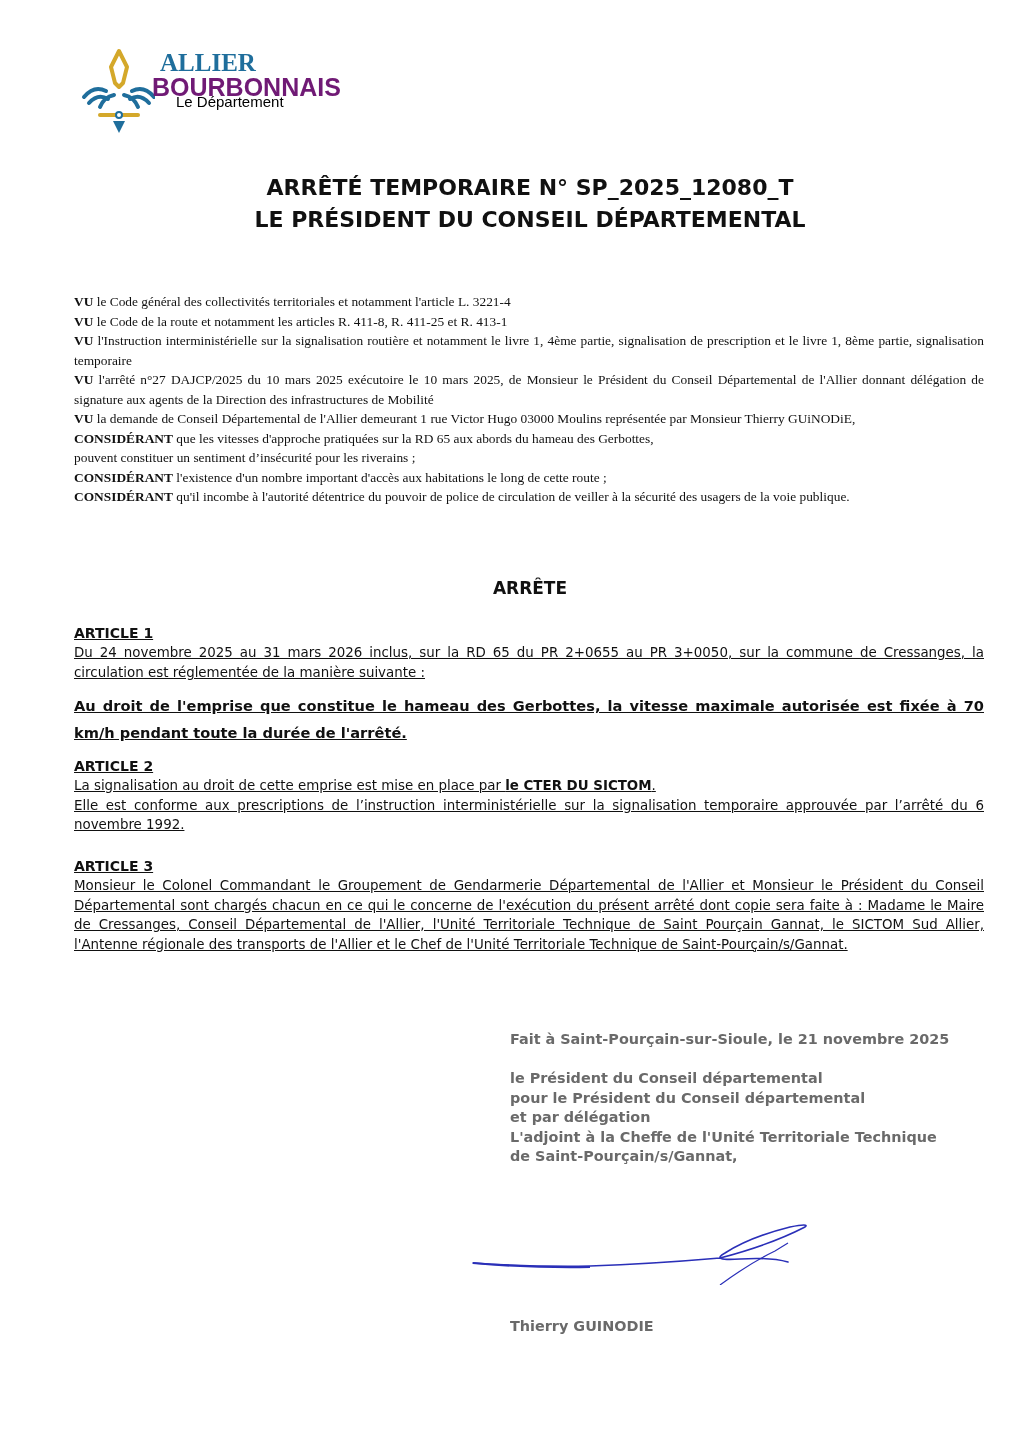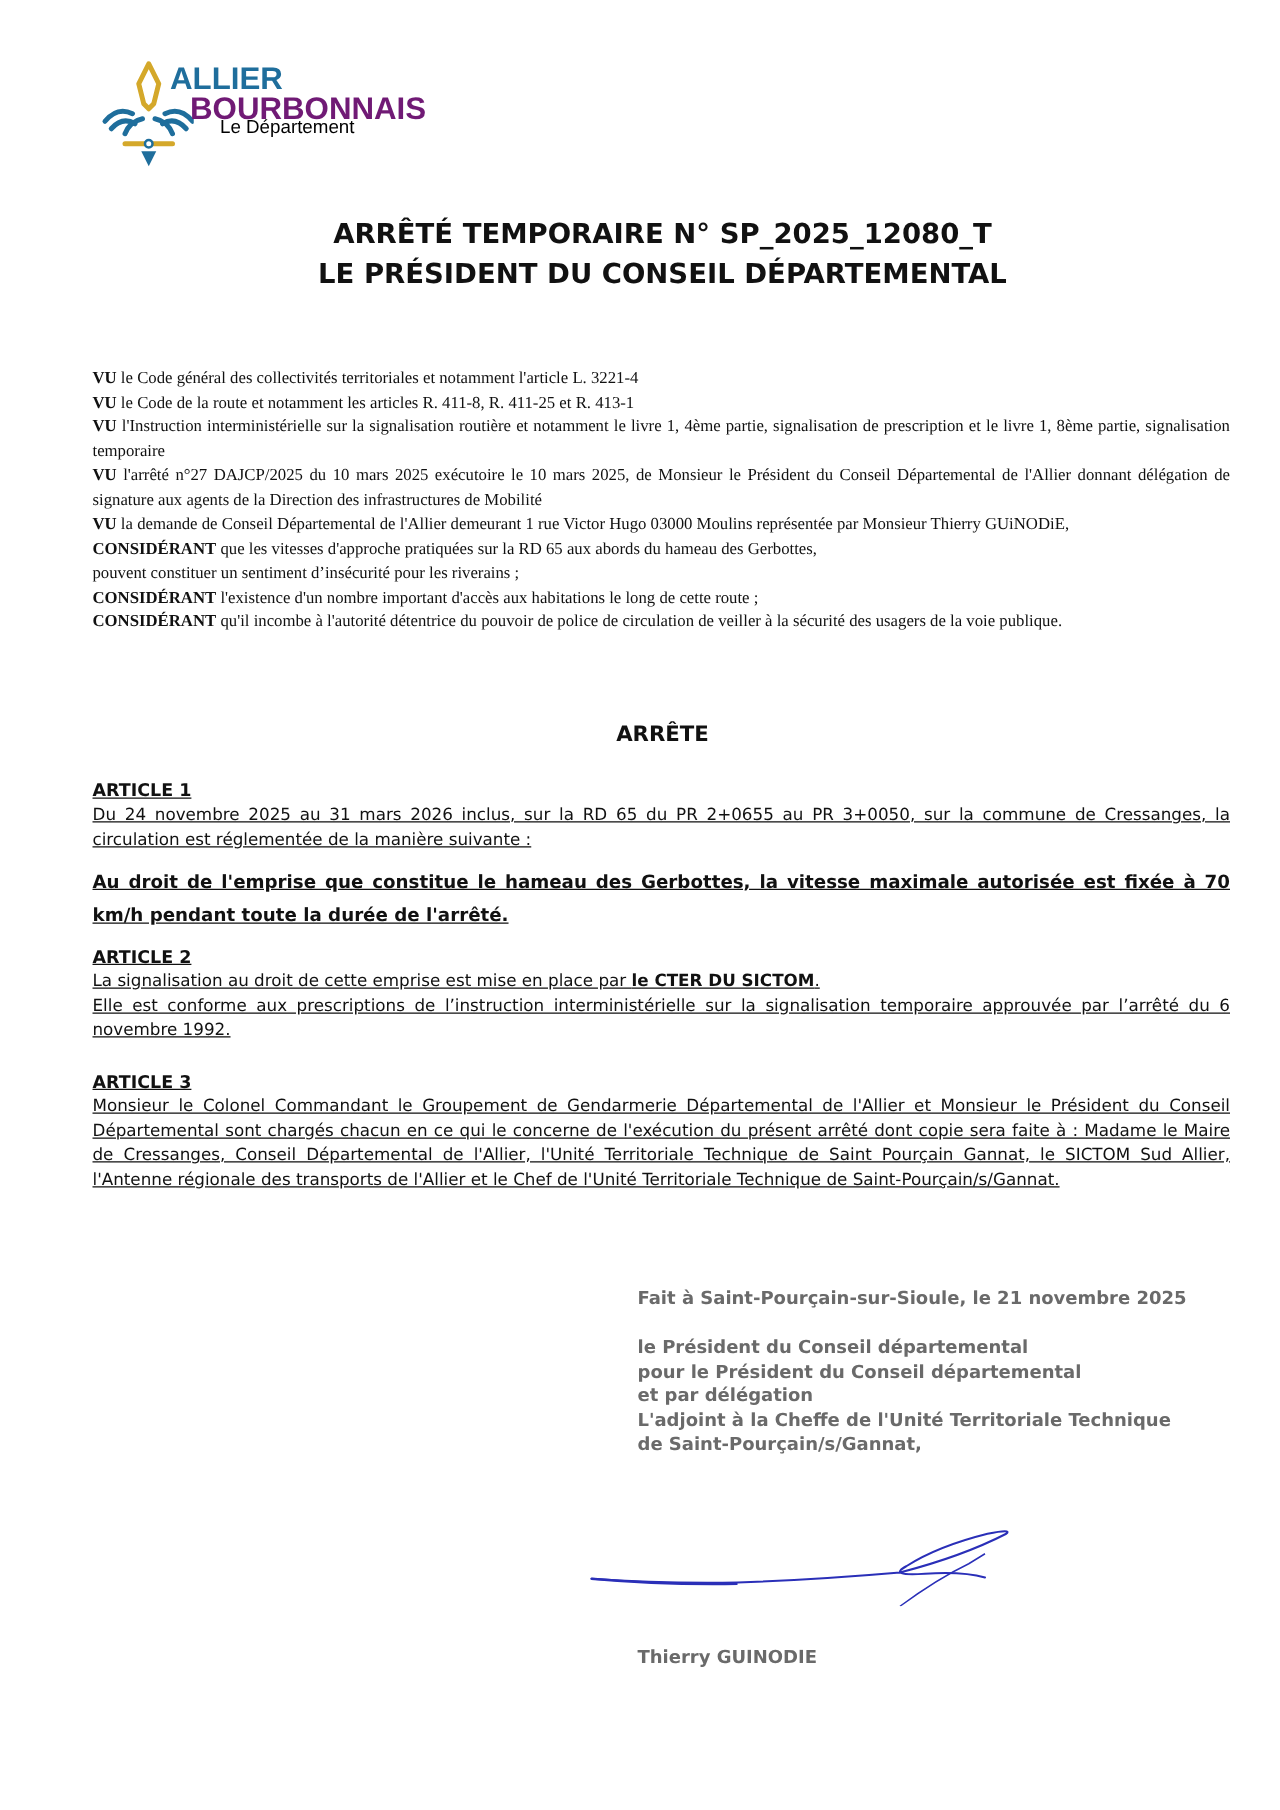--- a/index.html
+++ b/index.html
@@ -1,20 +1,20 @@
 <!DOCTYPE html>
 <html><head>
   <meta charset="utf-8">
   <style>
     html, body { margin: 0; padding: 0; background: #ffffff; }
     body { width: 1024px; height: 1448px; position: relative; overflow: hidden;
            font-family: "DejaVu Sans", sans-serif; color: #111; }
     .logo { position: absolute; left: 80px; top: 45px; width: 290px; height: 85px; }
     .logo svg { position: absolute; left: 0; top: 0; }
-    .logo .l1 { position: absolute; left: 56px; top: 5px; font-family: Liberation Sans, sans-serif;
+    .logo .l1 { position: absolute; left: 80px; top: 5px; font-family: Liberation Serif, serif;
                 font-weight: bold; font-size: 25px; color: #1f6e9c; letter-spacing: 0px; line-height: 26px; }
     .logo .l2 { position: absolute; left: 72px; top: 29px; font-family: "Liberation Sans", sans-serif;
                 font-weight: bold; font-size: 25px; color: #701a75; line-height: 26px; }
     .logo .l3 { position: absolute; left: 96px; top: 48px; font-family: "Liberation Sans", sans-serif;
                 font-size: 15px; color: #000000; line-height: 18px; }
 
     .title { position: absolute; left: 0; width: 1060px; text-align: center; top: 172px;
              font-family: "DejaVu Sans", sans-serif; font-weight: bold; font-size: 22px;
              line-height: 32px; color: #111; }
 

